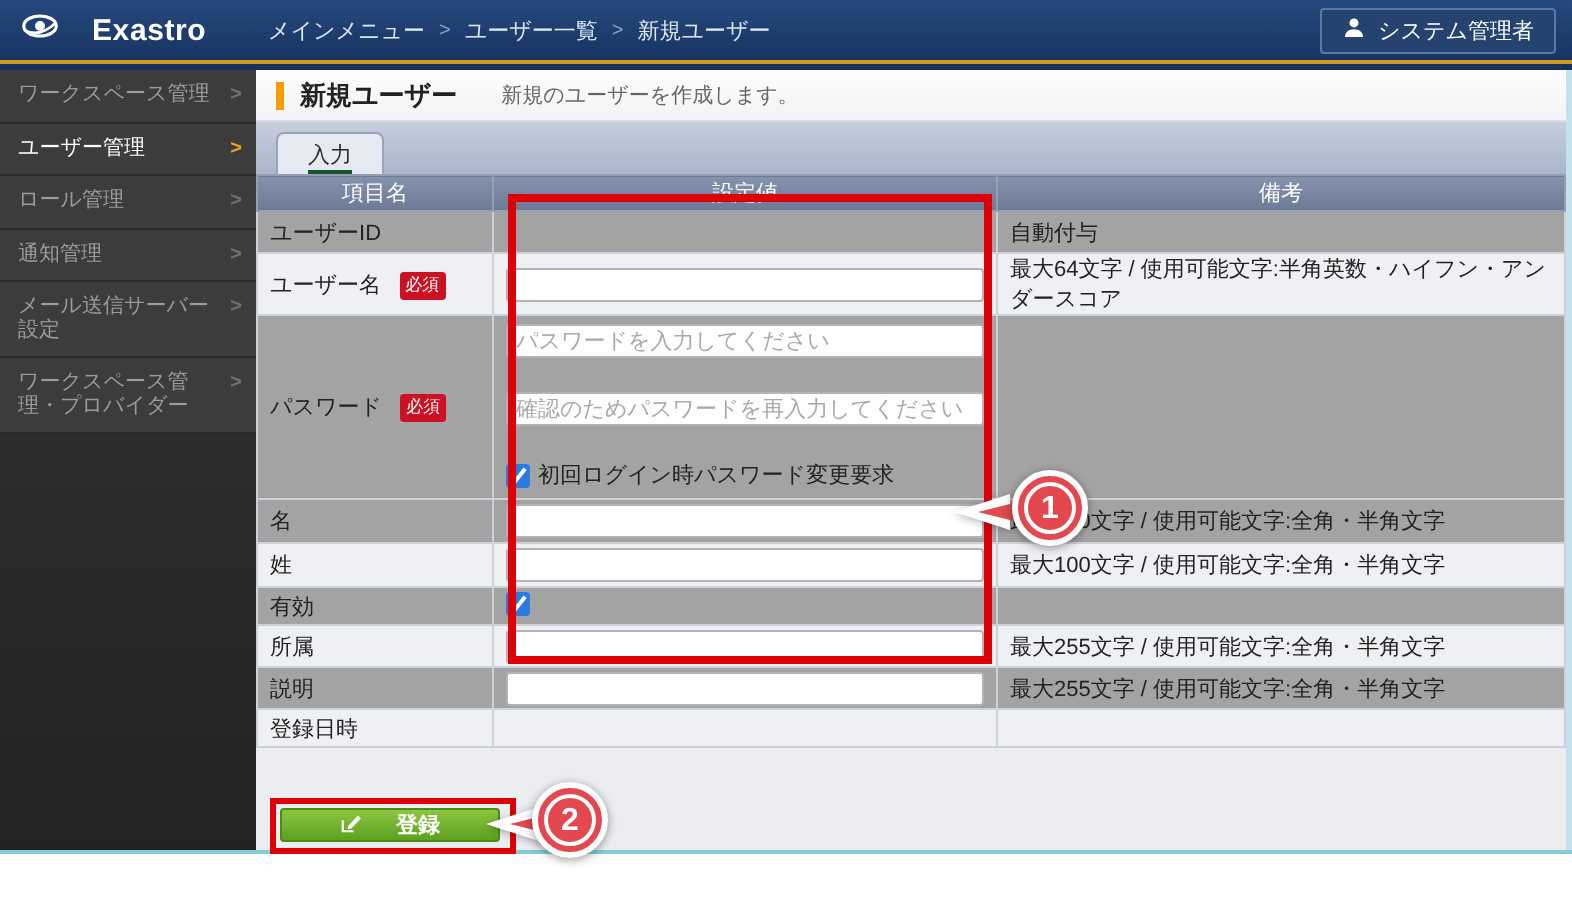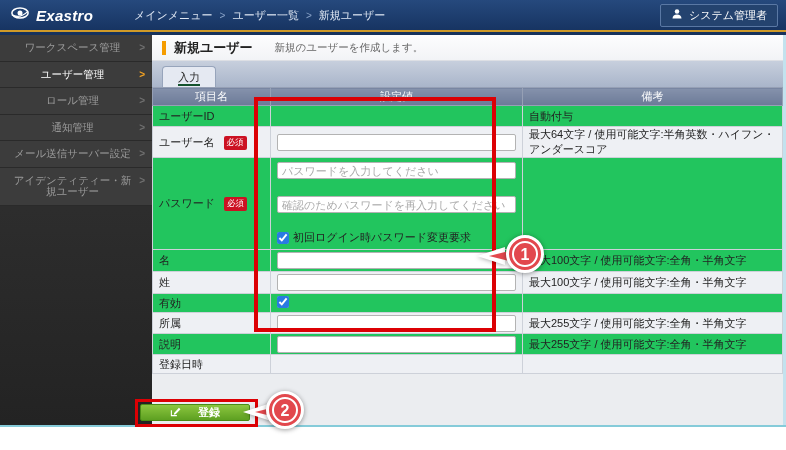--- a/index.html
+++ b/index.html
@@ -6,35 +6,35 @@
   html,body { width:786px; height:450px; }
   body {
     font-family:"Liberation Sans","DejaVu Sans",sans-serif;
     background:#fff; position:relative; overflow:hidden;
   }
   
   .hdr {
     height:30px; display:flex; align-items:center;
     background:linear-gradient(#26497d,#173462); color:#fff;
   }
-  .logo { display:flex; align-items:center; gap:6px; margin-left:10px; width:124px;font-style:italic; }
+  .logo { display:flex; align-items:center; gap:16px; margin-left:10px; width:124px; }
   .logo-txt { font-size:15px; font-weight:bold; letter-spacing:.3px; }
   .crumbs { font-size:11px; display:flex; gap:7px; align-items:center; color:#dfe7f3; }
   .crumb { cursor:pointer; }
   .crumb-sep { color:#8aa3c8; font-size:10px; }
   .userbox {
     margin-left:auto; margin-right:8px; display:flex; align-items:center; gap:6px;
     border:1px solid #5a78a4; background:#24436f; border-radius:2px;
     padding:3px 10px; font-size:11px;
   }
   .gold-line { height:2px; background:#cf9a28; }
   .navy-line { height:3px; background:#16325c; }
   
   .main { display:flex; height:392px; border-bottom:2px solid #85cbd9; }
-  .sidebar { width:152px; background:linear-gradient(#353535,#232323); flex:none;text-align:center; }
+  .sidebar { width:128px; background:linear-gradient(#353535,#232323); flex:none; }
   .sb-item {
     position:relative; background:#3c3c3c; border-bottom:1px solid #2a2a2a;
     color:#9b9b9b; font-size:10.5px; padding:7px 16px 7px 9px; cursor:pointer;
     line-height:1.1;
   }
   .sb-item .chev { position:absolute; right:7px; top:7px; color:#6f6f6f; font-weight:bold; font-size:10px; }
   .sb-item.active { color:#fff; }
   .sb-item.active .chev { color:#f2a122; }
   .content {
     flex:1; background:#ebedf0; border-right:3px solid #c3e2ee;
@@ -55,21 +55,21 @@
     border-radius:4px 4px 0 0; padding:3px 15px 2px; font-size:11px; color:#2b2b2b; cursor:pointer;
   }
   .tab > span { border-bottom:2px solid #14532d; padding-bottom:1px; }
   
   table { border-collapse:collapse; width:100%; table-layout:fixed; font-size:11px; }
   th {
     background:linear-gradient(#8592ac,#6c7a97); color:#fff; font-weight:normal;
     height:18px; border:1px solid #96a0b5; font-size:11px;
   }
   td { border:1px solid #cdd1d9; padding:0 6px; color:#222; vertical-align:middle; }
-  tr.r-a td { background:#22c55e; }
+  tr.r-a td { background:#a3a3a3; }
   tr.r-b td { background:#eef0f4; }
   .lblcell { white-space:nowrap; }
   .req {
     display:inline-block; background:#cc1122; color:#fff; font-size:8.5px;
     padding:1px 3px; border-radius:2px; margin-left:6px; vertical-align:1px;
   }
   input[type=text], input[type=password] {
     width:100%; height:17px; border:1px solid #b3b3b3; border-radius:2px;
     font-size:11px; padding:0 4px; color:#333; font-family:inherit; background:#fff;
   }
@@ -158,21 +158,21 @@
     </div>
     <div class="sb-item">
       <span>通知管理</span>
       <span class="chev">&gt;</span>
     </div>
     <div class="sb-item">
       <span>メール送信サーバー設定</span>
       <span class="chev">&gt;</span>
     </div>
     <div class="sb-item">
-      <span>アイデンティティー・新規ユーザー</span>
+      <span>ワークスペース管理・プロバイダー</span>
       <span class="chev">&gt;</span>
     </div>
   </div>
 
   <div class="content">
     <div class="titlebar">
       <span class="accent"></span>
       <span class="pg-title">新規ユーザー</span>
       <span class="pg-sub">新規のユーザーを作成します。</span>
     </div>

